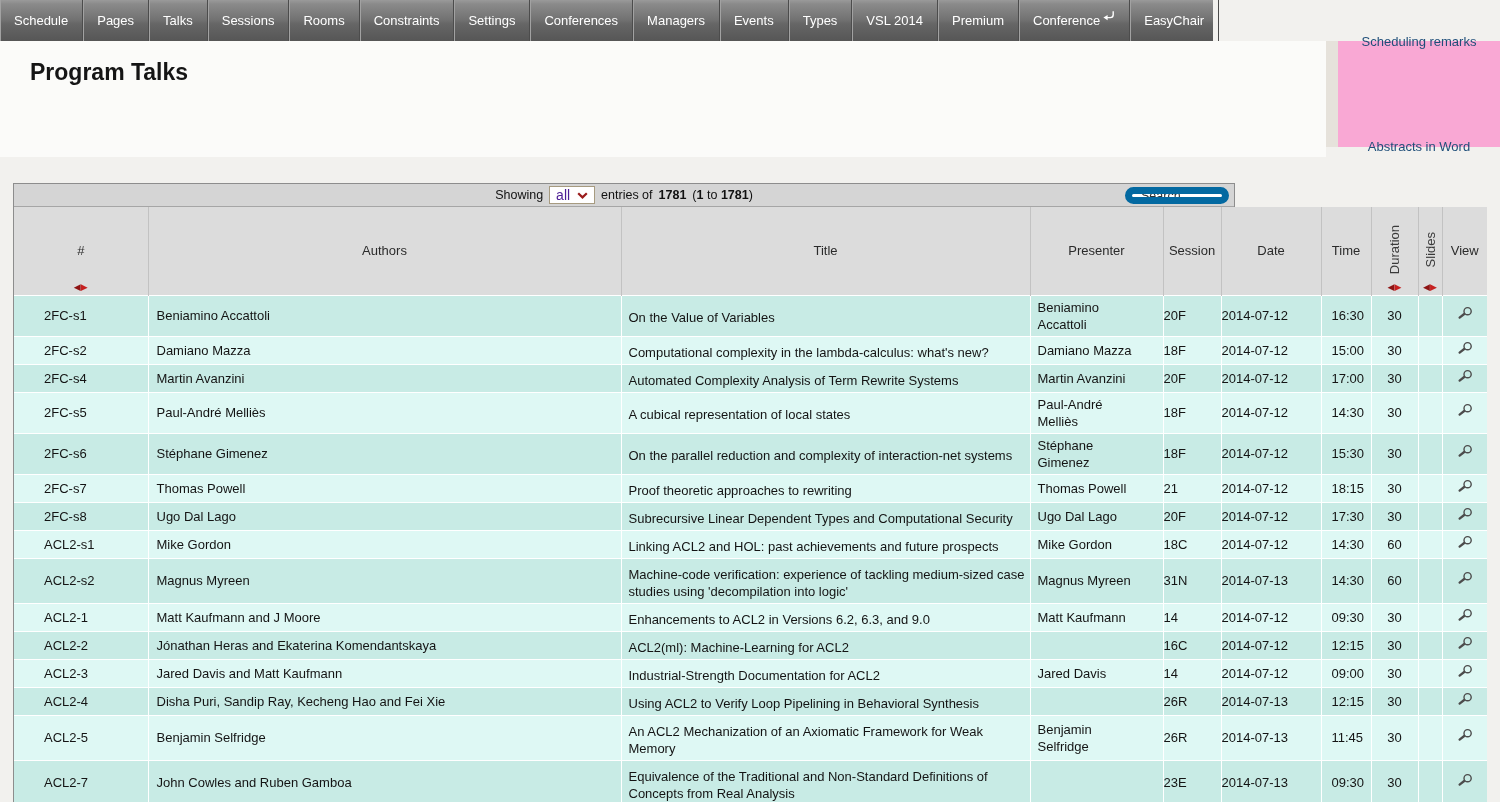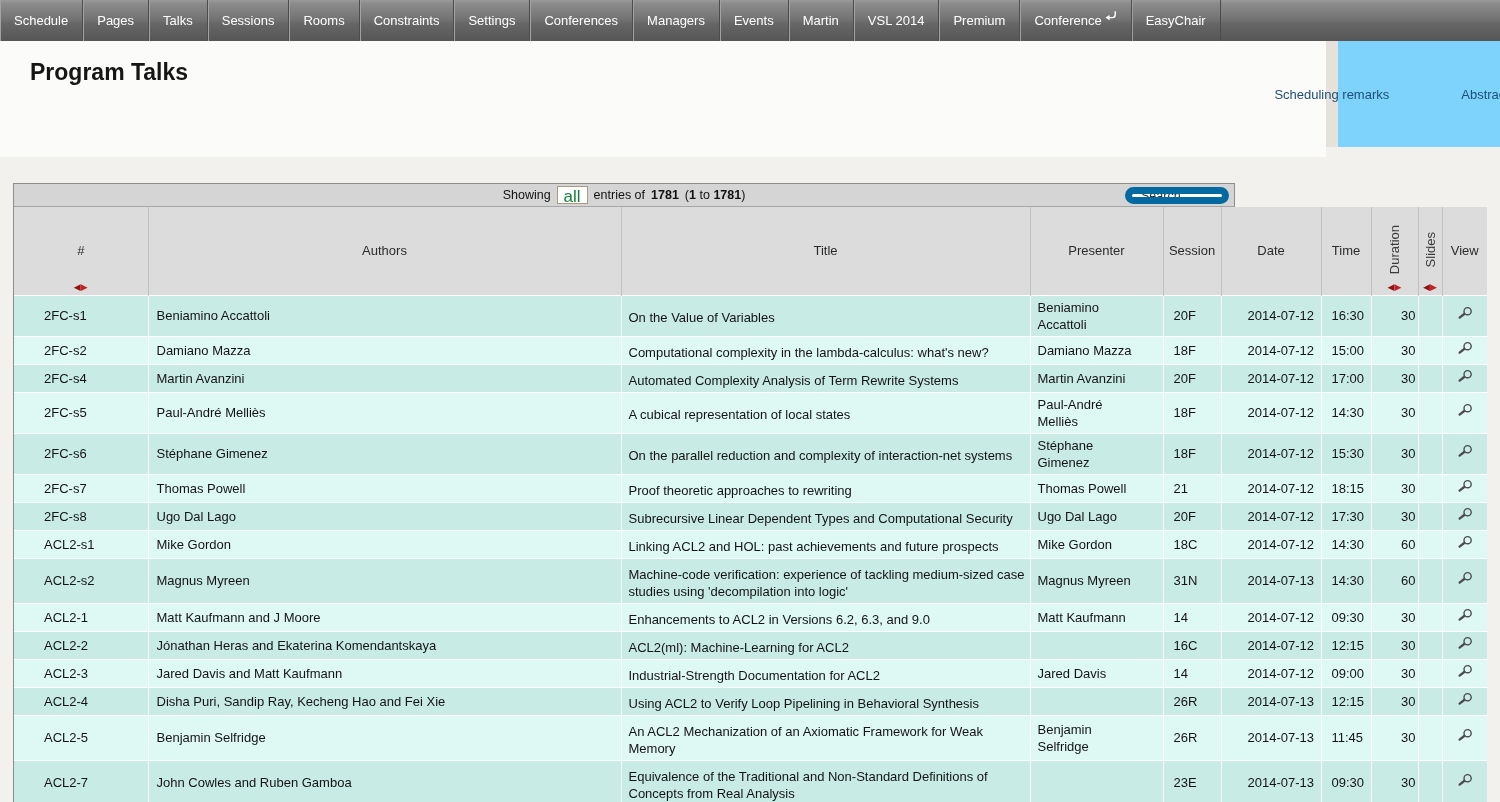--- a/index.html
+++ b/index.html
@@ -6,21 +6,21 @@
   html,body { width:1500px; height:802px; }
   body {
     position: relative;
     overflow: hidden;
     font-family: "Liberation Sans", sans-serif;
     background: #f2f1ee;
   }
 
   
   .nav {
-    position: absolute; top:0; left:0; width:1500px; height:41px;
+    position: absolute; top:0; left:0; width:1213px; height:41px;
     background: linear-gradient(180deg,#9a9a9a 0%,#8a8a8a 10%,#727272 48%,#666 58%,#565656 100%);
     display:flex; align-items:stretch;
   }
   .nav-tab {
     display:flex; align-items:center; padding:0 14px;
     color:#fff; font-size:13px; white-space:nowrap; cursor:pointer;
     border-right:1px solid #4c4c4c;
     box-shadow: inset 1px 0 0 #a2a2a2;
   }
   .nav-tab .ret-icon { margin-left:2px; margin-bottom:10px; }
@@ -38,22 +38,22 @@
   .page-desc {
     position:absolute; left:30px; top:72px;
     font-size:13.5px; color:#222;
   }
   .header-gutter {
     position:absolute; top:41px; left:1326px; width:12px; height:106px;
     background:#e6e2db;
   }
   .side-panel {
     position:absolute; top:41px; left:1338px; width:162px; height:106px;
-    background:#7dd3fc;
-    display:flex; flex-direction:row; align-items:center; justify-content:center;gap:36px;
+    background:#f9a8d4;
+    display:flex; flex-direction:column; align-items:center; justify-content:center;gap:36px;
   }
   .side-link {
     font-size:13px; color:#1f4e79; text-decoration:none; cursor:pointer;
     padding:4px 0; white-space:nowrap;
   }
   .side-divider { width:124px; height:2px; background:#9b9b9b; margin:5px 0; }
 
   
   .table-wrap {
     position:absolute; left:13px; top:183px; width:1222px;
@@ -63,21 +63,21 @@
     position:relative; height:23px; background:#d5d5d5;
     border-bottom:1px solid #a6a6a6;
     display:flex; align-items:center; justify-content:center; gap:6px;
     font-size:12.5px; color:#111;
   }
   .toolbar b { font-weight:700; }
   .per-page {
     display:inline-flex; align-items:center; gap:7px;
     background:#fff; border:1px solid #a79b80;
     height:18px; padding:0 6px; cursor:pointer;
-    color:#15803d; font-size:17px;flex-direction:column;
+    color:#4c1d95; font-size:14px;
   }
   .search-input {
     position:absolute; right:5px; top:3px;
     width:104px; height:17px; border:7px solid #0369a1; border-radius:9px;
     padding:0 9px; font-size:12.5px; font-family:"Liberation Sans",sans-serif;
     color:#222; background:#fff; outline:none;
   }
   .search-input::placeholder { color:#333; opacity:1; }
 
   table { border-collapse:collapse; table-layout:fixed; width:1473px; font-size:13px; color:#141414; }
@@ -106,24 +106,24 @@
     overflow:hidden;
   }
   tbody td:first-child { border-left:none; }
   tbody tr:nth-child(odd)  td { background:#c8ebe5; }
   tbody tr:nth-child(even) td { background:#def8f4; }
 
   .col-id        { padding-left:30px; }
   .col-authors   { padding-left:8px; }
   .col-title     { padding:7px 5px 3px 7px; }
   .col-presenter { padding:3px 30px 3px 7px; }
-  .col-session   { padding-left:10px;margin-left:32px; }
-  .col-date      { padding-left:26px; }
+  .col-session   { padding-left:0;margin-left:32px; }
+  .col-date      { padding-left:0; }
   .col-time      { padding-left:10px; }
-  .col-duration  { text-align:right; padding:3px 2px; }
+  .col-duration  { text-align:center; padding:3px 2px; }
   .col-view      { text-align:center; padding:3px 0; cursor:pointer; }
   .magnifier { display:inline-block; }
 </style>
 </head>
 <body>
 
 <div class="nav" id="nav-bar">
     <div class="nav-tab">
       <span>Schedule</span>
     </div>
@@ -148,21 +148,21 @@
     <div class="nav-tab">
       <span>Conferences</span>
     </div>
     <div class="nav-tab">
       <span>Managers</span>
     </div>
     <div class="nav-tab">
       <span>Events</span>
     </div>
     <div class="nav-tab">
-      <span>Martin</span>
+      <span>Types</span>
     </div>
     <div class="nav-tab">
       <span>VSL 2014</span>
     </div>
     <div class="nav-tab">
       <span>Premium</span>
     </div>
     <div class="nav-tab">
       <span>Conference</span>
       <svg width="13" height="13" viewBox="0 0 13 13" class="ret-icon">

